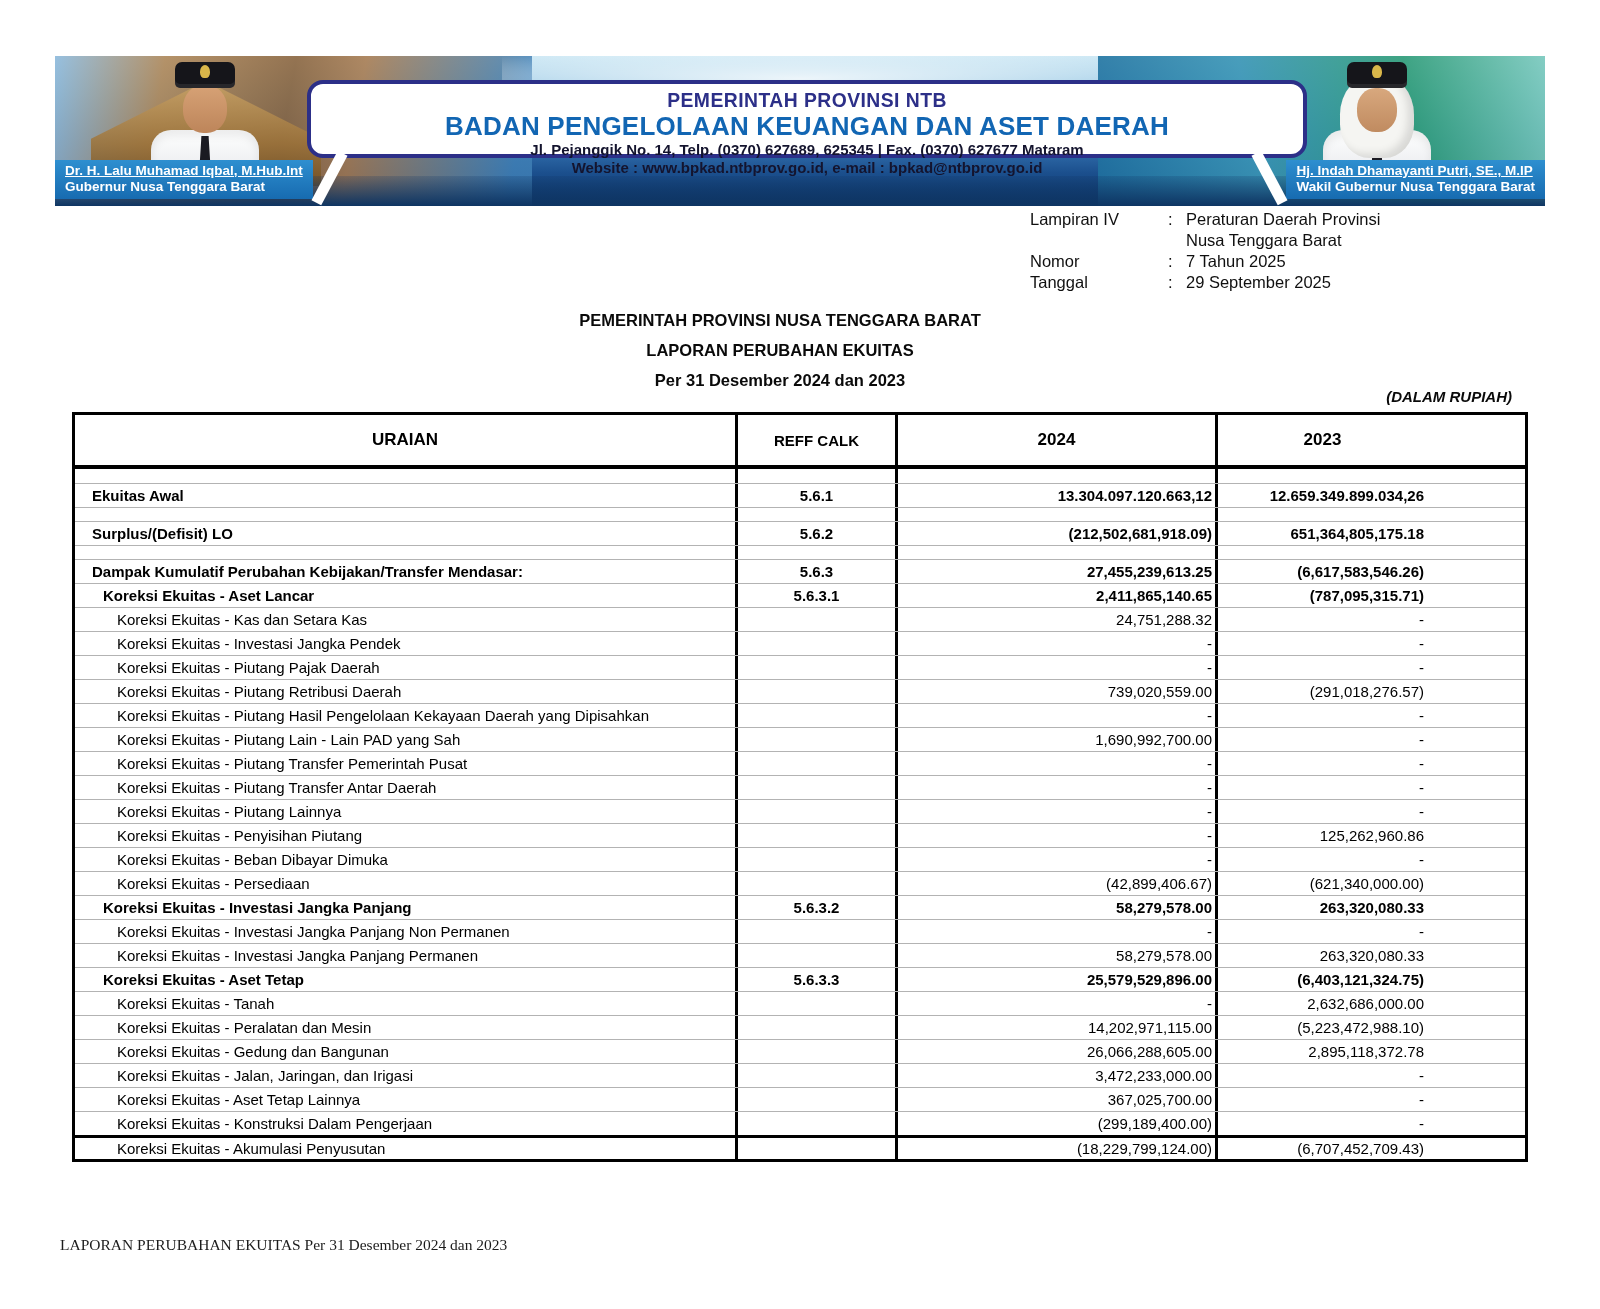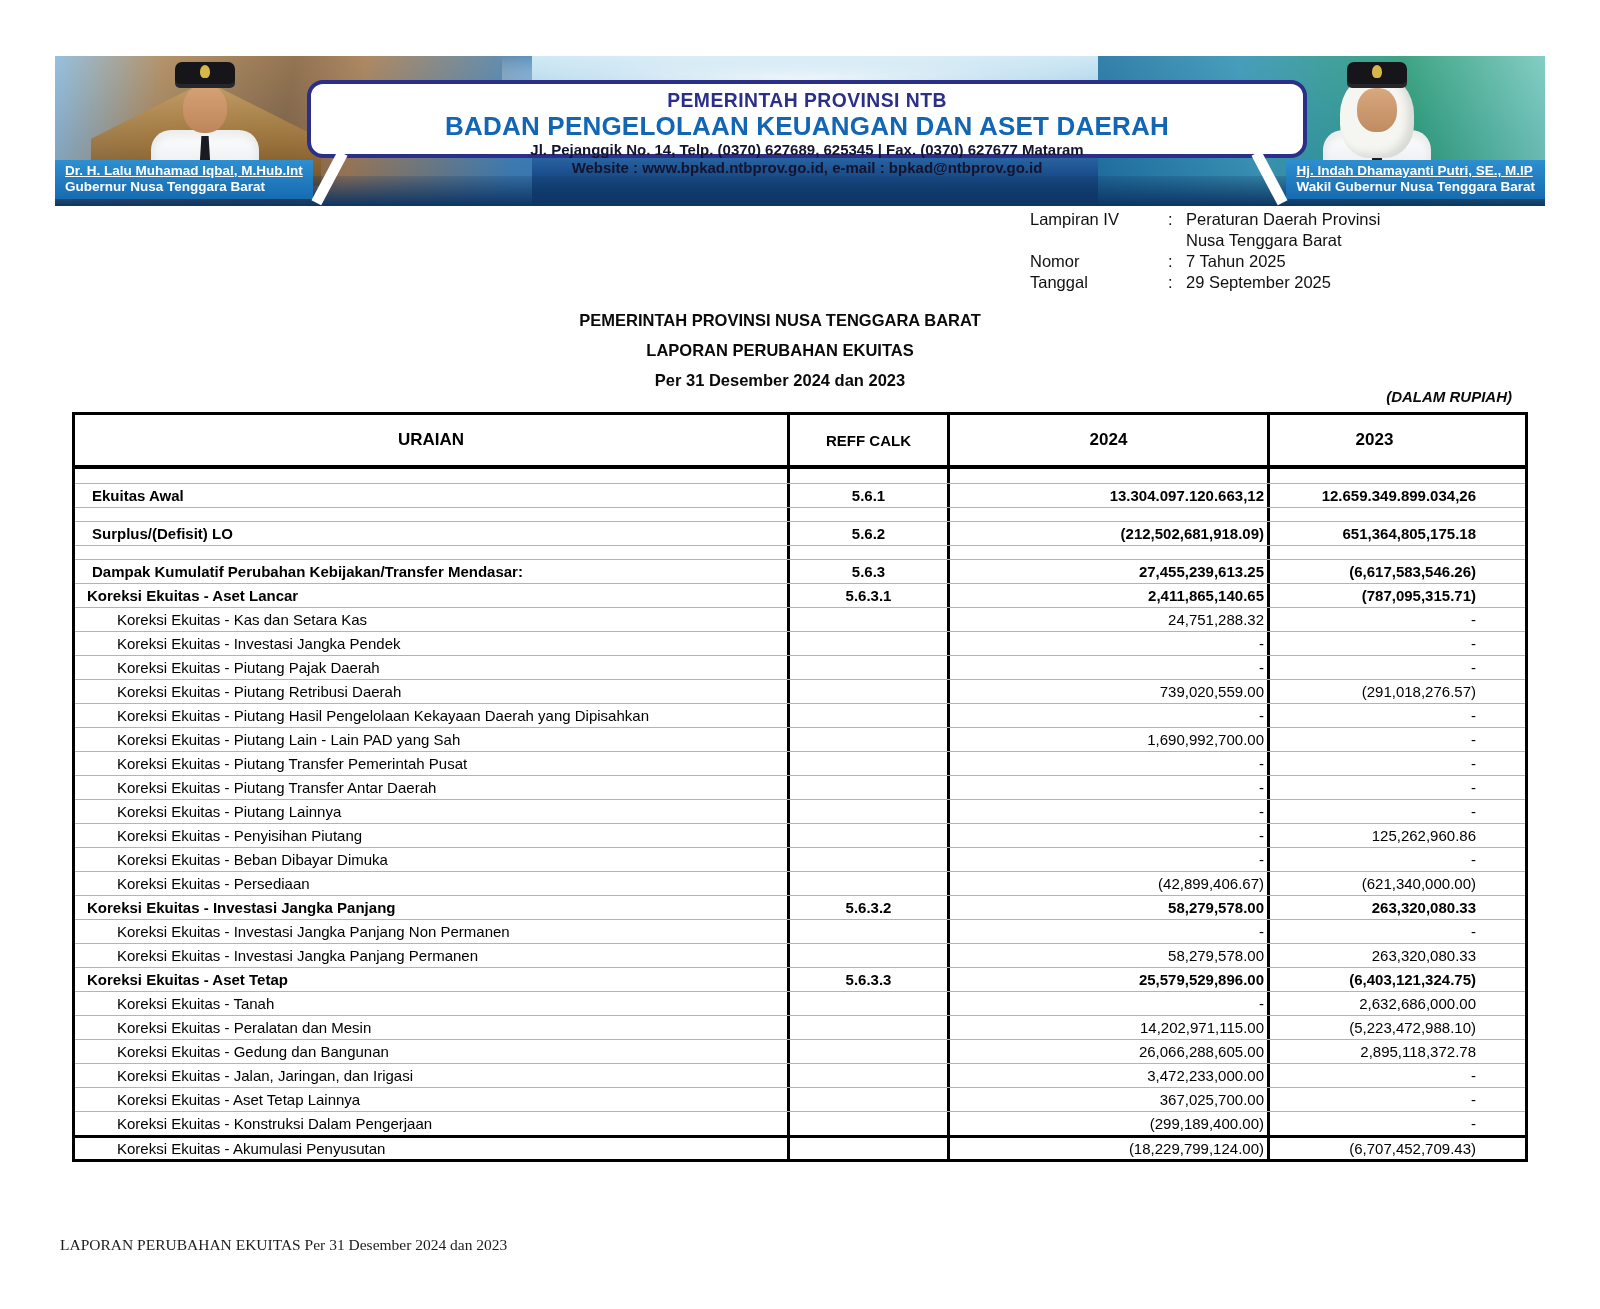--- a/index.html
+++ b/index.html
@@ -82,31 +82,31 @@
   
   .fin-table { position:absolute; left:72px; top:412px; width:1456px; border:3px solid #000; background:#fff; }
   .thead { display:flex; height:54px; border-bottom:4px solid #000; }
   .thcell { display:flex; align-items:center; justify-content:center; font-weight:bold; }
   .tbody .trow { display:flex; height:24px; border-top:1px solid #b3b3b3; align-items:stretch; }
   .tbody .trow:first-child { border-top:none; }
   .tbody .trow.spacer { height:14px; }
   .tbody .trow.thick-top { border-top:3px solid #000; }
   .tbody .trow.bold { font-weight:bold; }
   .tcell { display:flex; align-items:center; overflow:hidden; white-space:nowrap; }
-  .c-uraian, .h-uraian { width:712px; }
+  .c-uraian, .h-uraian { width:660px; }
   .c-reff, .h-reff { width:160px; border-left:3px solid #000; }
   .c-2024, .h-2024 { width:320px; border-left:3px solid #000; }
   .c-2023, .h-2023 { width:212px; border-left:3px solid #000; }
   .h-uraian, .h-2024, .h-2023 { font-size:17px; }
   .h-reff { font-size:15px; }
   .tbody { font-size:15px; }
   .c-reff { justify-content:center; font-weight:bold; }
   .c-2024, .c-2023 { justify-content:flex-end; padding-right:3px; }
   .ind0 { padding-left:17px; }
-  .ind1 { padding-left:12px; }
+  .ind1 { padding-left:28px; }
   .ind2 { padding-left:42px; }
 
   
   .page-footer { position:absolute; left:60px; top:1236px; font-family:"Liberation Serif", serif; font-size:15.5px; color:#1c1c1c; }
 </style>
 </head>
 <body>
 
 <div class="banner">
   <div class="zone-left"></div>

